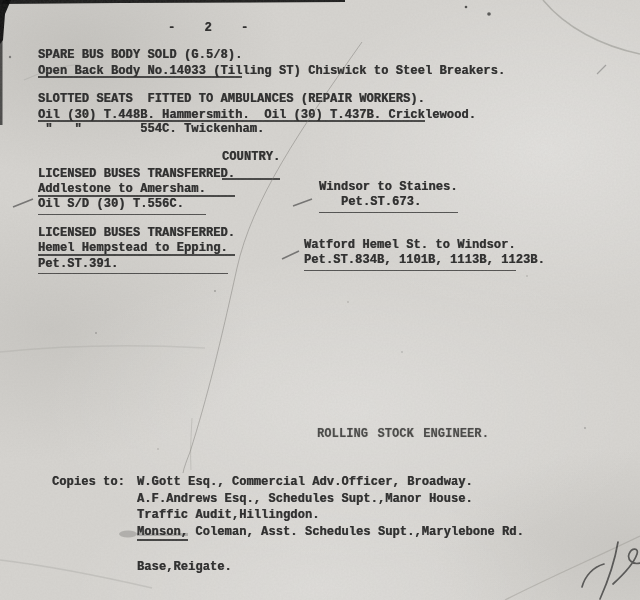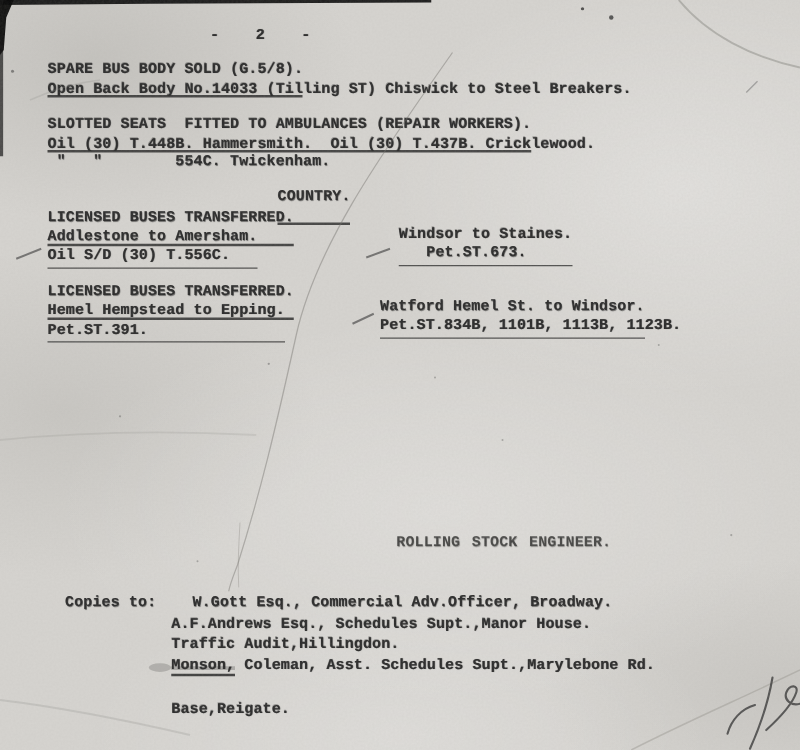--- a/index.html
+++ b/index.html
@@ -62,21 +62,21 @@
 
   <div class="txt" style="left:38px;top:227px;"><span class="ul">LICENSED BUSES TRANSFERRED.</span></div>
   <div class="txt" style="left:38px;top:242px;"><span class="ul-thin">Hemel Hempstead to Epping.</span></div>
   <div class="txt" style="left:38px;top:258px;">Pet.ST.391.</div>
   <div class="txt" style="left:304px;top:239px;"><span class="ul-thin">Watford Hemel St. to Windsor.</span></div>
   <div class="txt" style="left:304px;top:254px;">Pet.ST.834B, 1101B, 1113B, 1123B.</div>
 
   <div class="txt faded" style="left:317px;top:428px;">ROLLING STOCK ENGINEER.</div>
 
   <div class="txt" style="left:52px;top:476px;">Copies to:</div>
-  <div class="txt" style="left:137px;top:476px;margin-left:17px;">W.Gott Esq., Commercial Adv.Officer, Broadway.</div>
+  <div class="txt" style="left:137px;top:476px;">W.Gott Esq., Commercial Adv.Officer, Broadway.</div>
   <div class="txt" style="left:137px;top:493px;">A.F.Andrews Esq., Schedules Supt.,Manor House.</div>
   <div class="txt" style="left:137px;top:509px;">Traffic Audit,Hillingdon.</div>
   <div class="txt" style="left:137px;top:526px;"><span class="struck">Monson,</span><span> Coleman, Asst. Schedules Supt.,Marylebone Rd.</span></div>
   <div class="txt" style="left:137px;top:542px;margin-top:19px;">Base,Reigate.</div>
 
   <svg class="overlay" width="640" height="600" viewBox="0 0 640 600">
 
     <path d="M 362 42 C 300 130, 252 200, 237 268 C 220 345, 208 395, 190 452 C 187 460, 184 467, 183 473" fill="none" stroke="#73726c" stroke-width="1" opacity="0.45"></path>
     <path d="M 192 418 C 191 436, 190 452, 191 470" fill="none" stroke="#83827c" stroke-width="0.8" opacity="0.35"></path>
 

